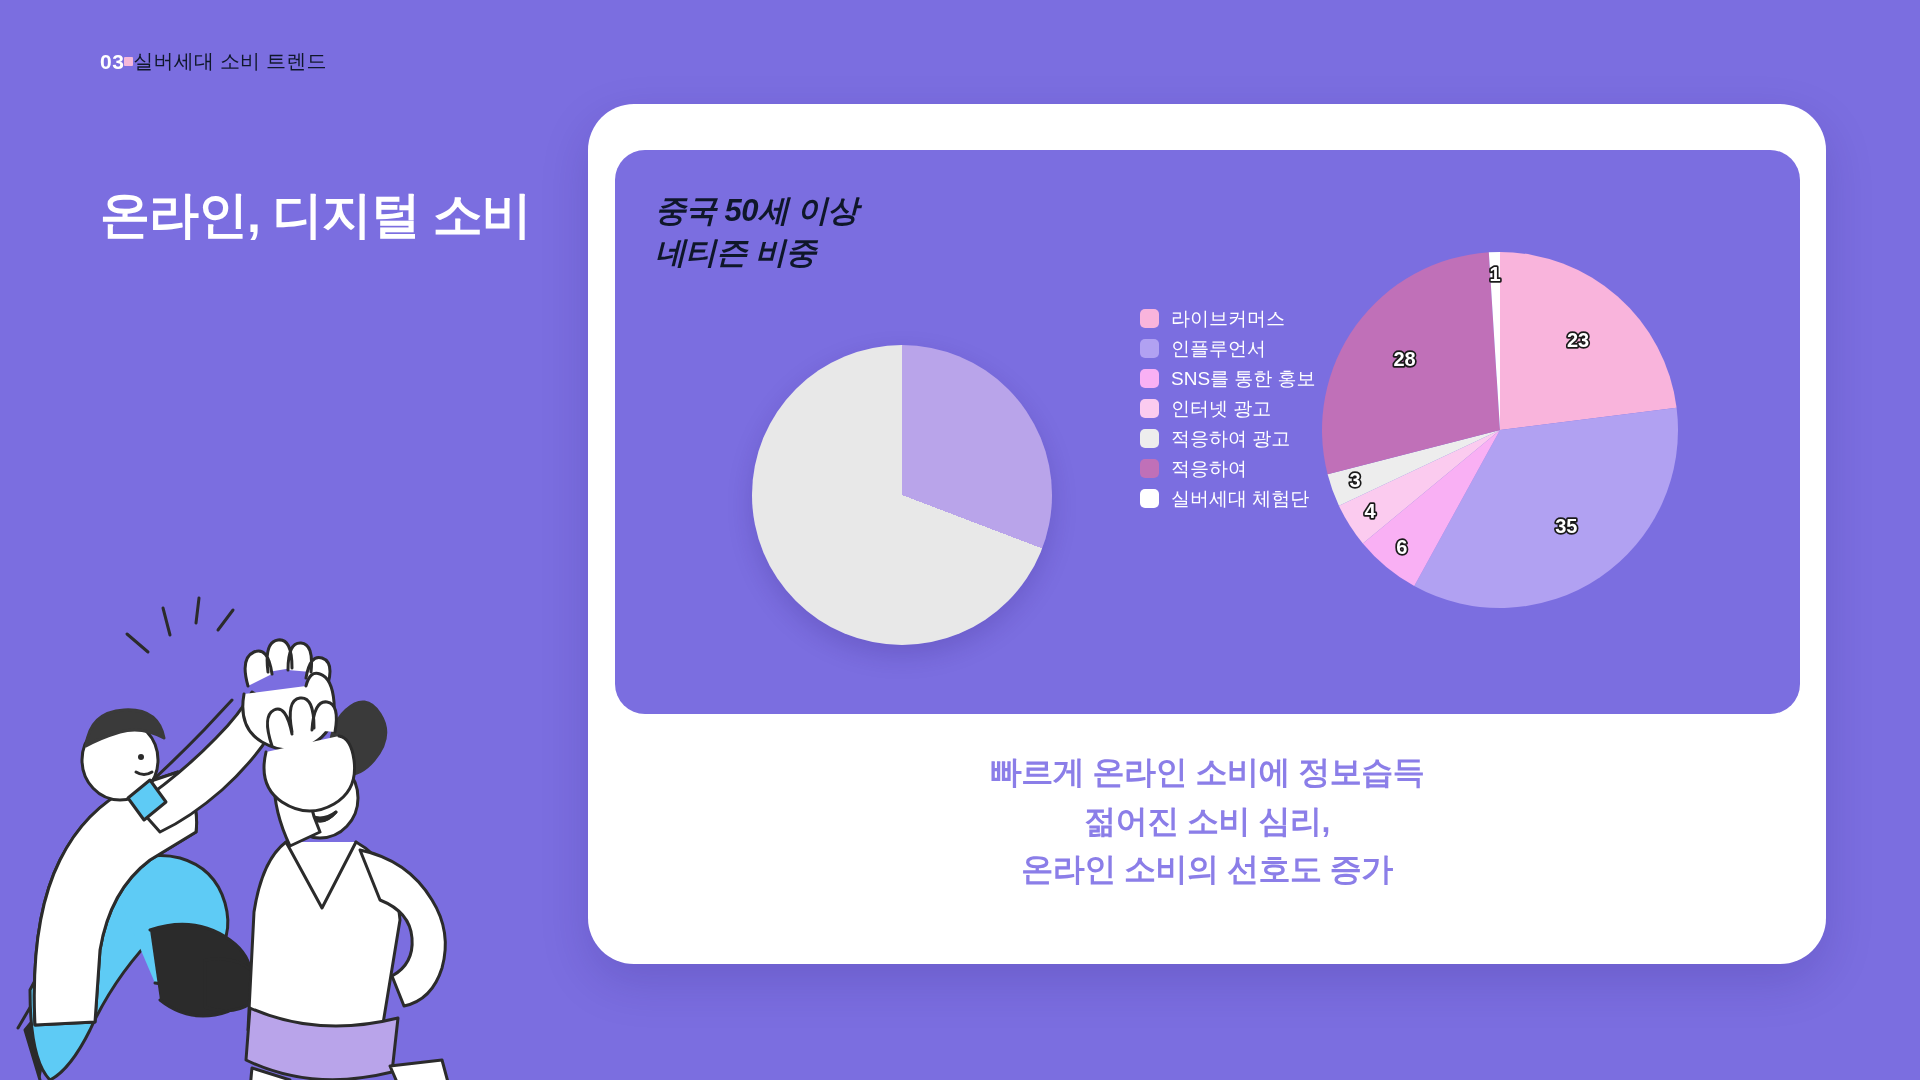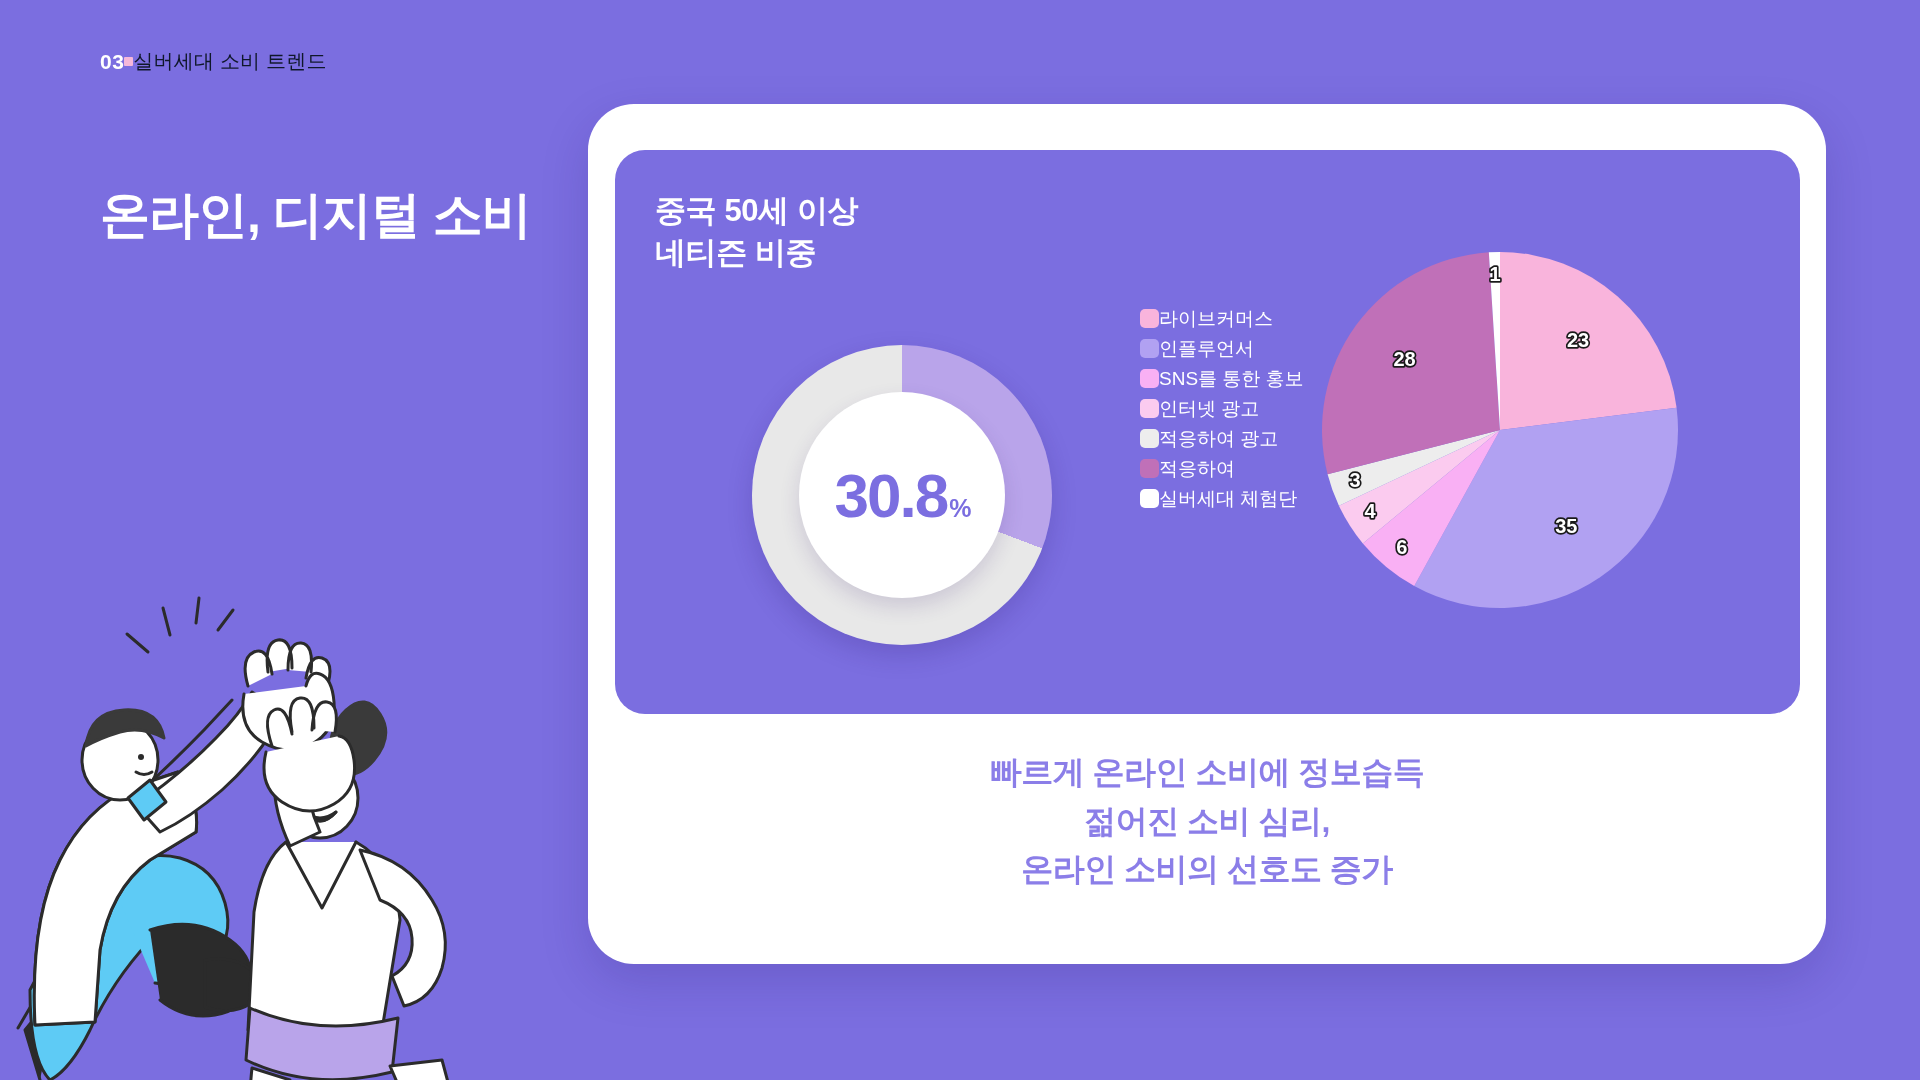--- a/index.html
+++ b/index.html
@@ -46,23 +46,24 @@
   }
 
   
   #chart-panel{
     position:absolute; left:615px; top:150px;
     width:1185px; height:564px;
     background:#7b6ee0; border-radius:30px;
   }
 
   .panel-title{
-    position:absolute; color:#ffffff; font-weight:bold;
+    position:absolute; color:#0f172a; font-weight:bold;
     font-size:31px; line-height:1.36; letter-spacing:-.4px;
     white-space:pre-line;
+    font-style:italic;
   }
   #donut-title{ left:40px; top:40px; }
   #pie-title  { left:540px; top:40px; }
 
   
   #donut-wrap{
     position:absolute; left:137px; top:195px; width:300px; height:300px;
   }
   #donut-ring{
     position:absolute; inset:0; border-radius:50%;
@@ -79,21 +80,21 @@
     color:#7b6ee0; font-size:62px; font-weight:bold; letter-spacing:-2px;
     display:flex; align-items:baseline;
   }
   #donut-unit{ font-size:25px; font-weight:bold; margin-left:2px; }
 
   
   #pie-legend{
     position:absolute; left:525px; top:155px;
     display:flex; flex-direction:column; gap:3px;
   }
-  .legend-item{ display:flex; align-items:center; height:27px; }
+  .legend-item{ display:flex; align-items:center; gap:12px; height:27px; }
   .legend-swatch{ width:19px; height:19px; border-radius:5px; flex:none; }
   .legend-label{ color:#ffffff; font-size:19px; white-space:nowrap; }
 
   
   #pie-wrap{ position:absolute; left:705px; top:100px; width:360px; height:360px; }
   #pie-svg{ width:360px; height:360px; overflow:visible; }
   .pie-lbl{
     font-family:"Liberation Sans",sans-serif;
     font-size:20px; font-weight:bold; fill:#ffffff;
     paint-order:stroke; stroke:#1a1a1a; stroke-width:3.4px;
@@ -176,26 +177,20 @@
 
 <div id="content-card"></div>
 
 <div id="chart-panel">
 
   <div class="panel-title" id="donut-title">중국 50세 이상
 네티즌 비중</div>
 
   <div id="donut-wrap">
     <div id="donut-ring" style="background: conic-gradient(rgb(185, 164, 234) 0deg, rgb(185, 164, 234) 110.88deg, rgb(232, 232, 232) 110.88deg, rgb(232, 232, 232) 360deg);"></div>
-    <div id="donut-hole">
-      <div id="donut-value">
-        <span>30.8</span>
-        <span id="donut-unit">%</span>
-      </div>
-    </div>
   </div>
 
 
   <div id="pie-legend">
     <div class="legend-item">
       <span class="legend-swatch" style="background: rgb(249, 180, 220);"></span>
       <span class="legend-label">라이브커머스</span>
     </div>
     <div class="legend-item">
       <span class="legend-swatch" style="background: rgb(177, 161, 242);"></span>

